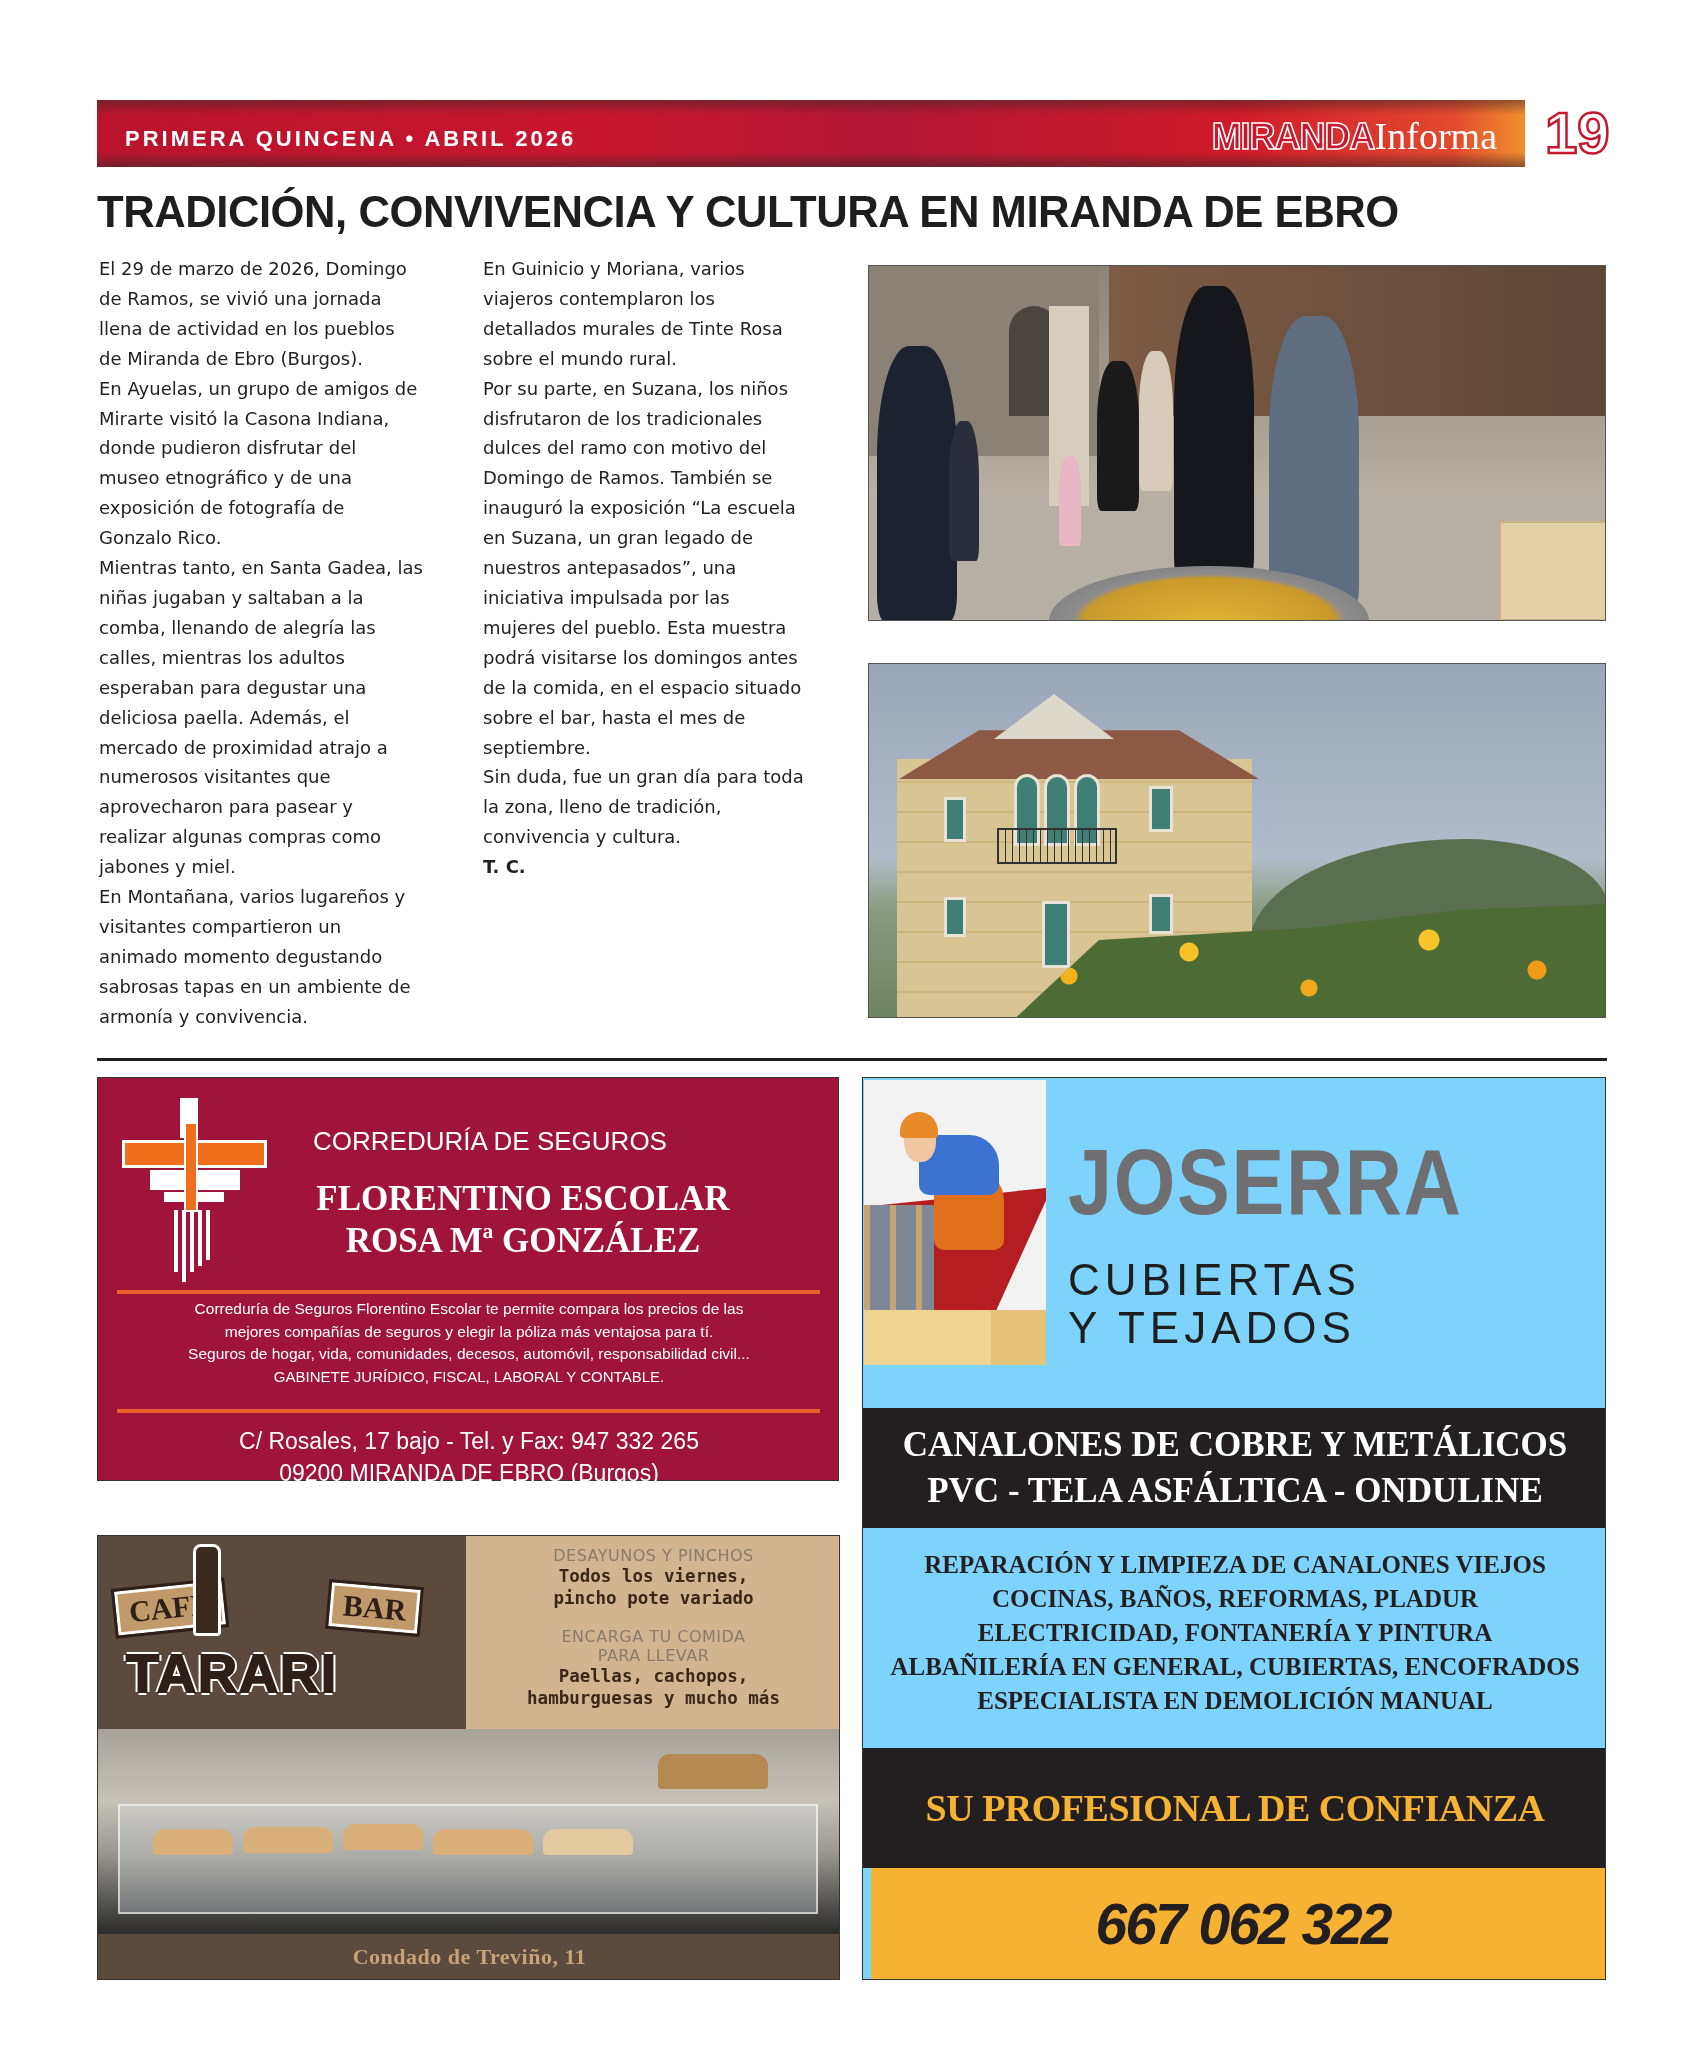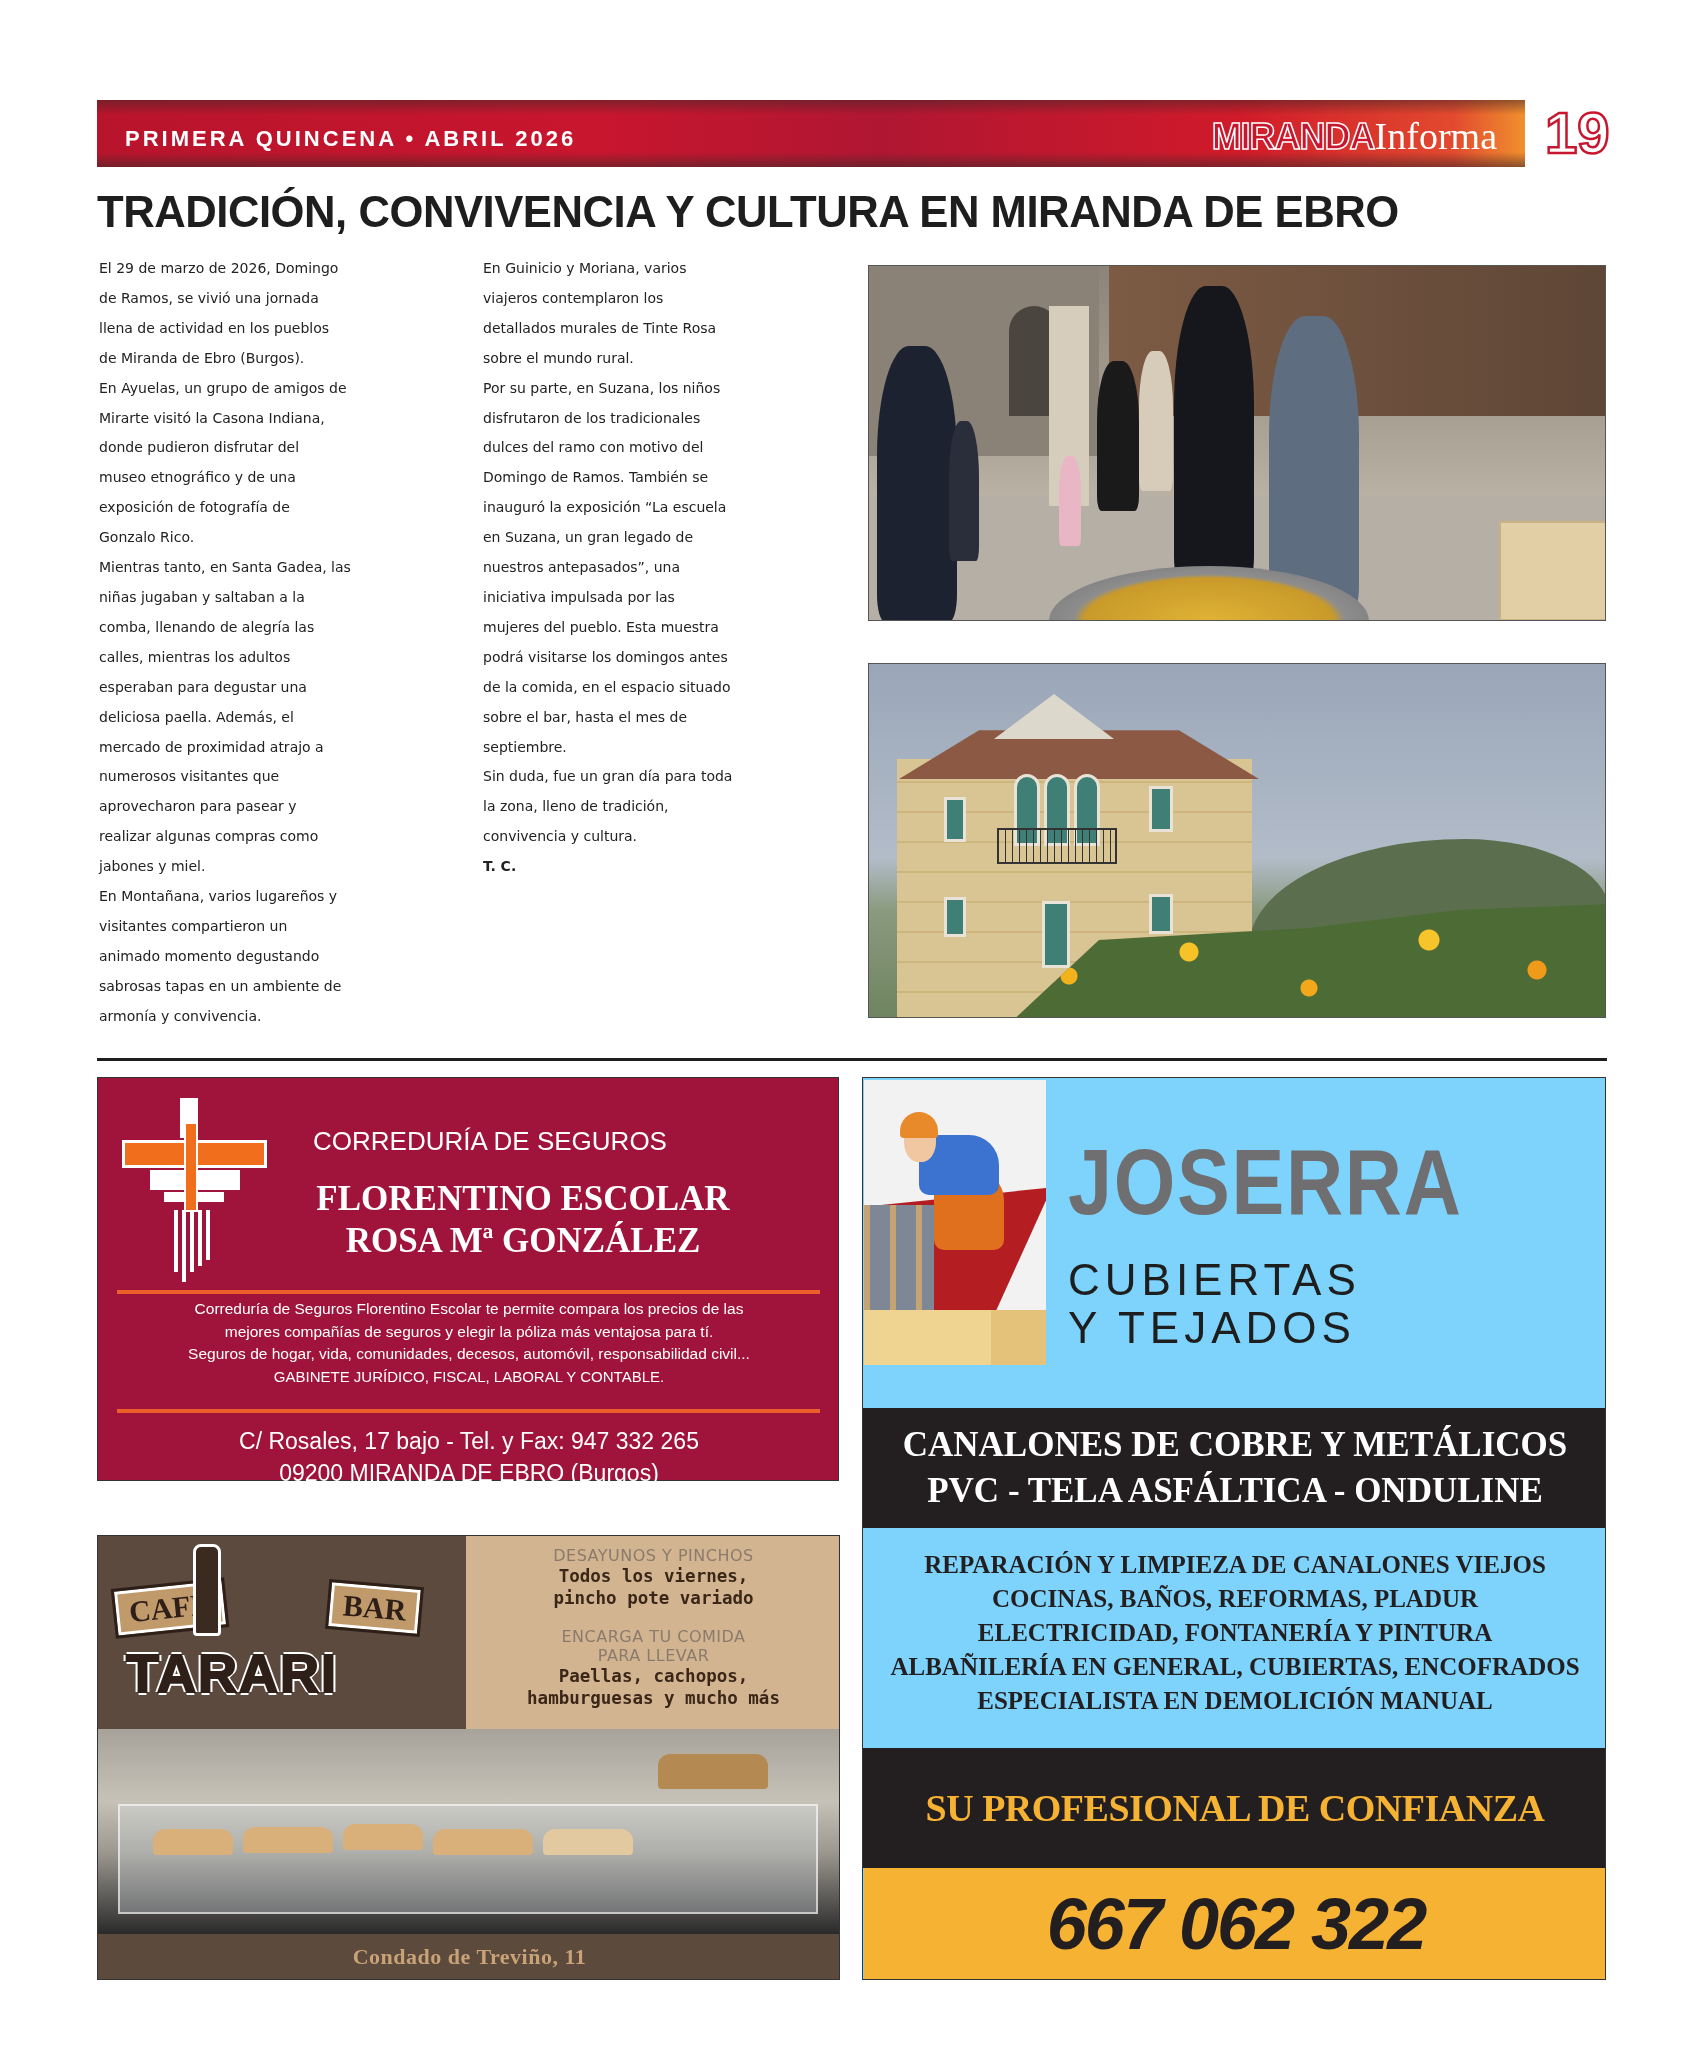--- a/index.html
+++ b/index.html
@@ -30,21 +30,21 @@
   }
 
   
   .headline {
     position: absolute; left: 97px; top: 186px; width: 1520px;
     font-family: "Liberation Sans", sans-serif; font-weight: bold; font-size: 45px;
     letter-spacing: -0.5px; color: #1e1e1e; white-space: nowrap; transform: scaleX(0.97); transform-origin: left;
   }
 
   
-  .col { position: absolute; top: 254px; font-family: "DejaVu Sans", sans-serif; font-size: 14px; line-height: 29.9px; color: #222; }
+  .col { position: absolute; top: 254px; font-family: "DejaVu Sans", sans-serif; font-size: 18px; line-height: 29.9px; color: #222; }
   .col1 { left: 99px; width: 365px; }
   .col2 { left: 483px; width: 360px; }
   .col p { white-space: nowrap; }
   .byline { font-weight: bold; font-family: "DejaVu Sans", sans-serif; }
 
   
   .photo { position: absolute; border: 1px solid #555; overflow: hidden; }
   .photo1 { left: 868px; top: 265px; width: 738px; height: 356px; background: linear-gradient(180deg, #8c8478 0%, #a9a294 45%, #bdb5a8 70%, #9b958c 100%); }
   .photo2 { left: 868px; top: 663px; width: 738px; height: 355px; background: linear-gradient(180deg, #9aa6b8 0%, #b2bcc9 55%, #8a9a7e 70%, #6f8460 100%); }
 
@@ -101,21 +101,21 @@
   .jos-wall { position: absolute; left: 0; top: 230px; width: 182px; height: 55px; background: linear-gradient(90deg, #efd491 0 70%, #e4c27a 70%); }
   .jos-man-body { position: absolute; left: 55px; top: 55px; width: 80px; height: 60px; background: #3c73d0; border-radius: 20px 30px 10px 10px; }
   .jos-man-leg { position: absolute; left: 70px; top: 90px; width: 70px; height: 80px; background: #e0701e; border-radius: 10px 30px 10px 10px; }
   .jos-man-head { position: absolute; left: 40px; top: 38px; width: 32px; height: 44px; background: #f0c7a0; border-radius: 45%; }
   .jos-helmet { position: absolute; left: 36px; top: 32px; width: 38px; height: 26px; background: #e98a2a; border-radius: 20px 20px 4px 4px; }
   .jos-title { position: absolute; left: 205px; top: 52px; font-family: "Liberation Sans", sans-serif; font-weight: bold; font-size: 92px; color: #6f6f71; letter-spacing: 2px; transform: scaleX(0.86); transform-origin: left; }
   .jos-sub { position: absolute; left: 205px; top: 178px; font-family: "Liberation Sans", sans-serif; font-size: 44px; line-height: 48px; color: #1e1e1e; letter-spacing: 5px; }
   .jos-black1 { position: absolute; left: 0; top: 330px; width: 744px; height: 120px; background: #231f20; color: #fff; text-align: center; font-family: "Liberation Serif", serif; font-weight: bold; font-size: 35px; line-height: 46px; padding-top: 14px; transform-origin: center; }
   .jos-list { position: absolute; left: 0; top: 470px; width: 744px; text-align: center; font-family: "Liberation Serif", serif; font-weight: bold; font-size: 25px; line-height: 34px; color: #231f20; }
   .jos-black2 { position: absolute; left: 0; top: 670px; width: 744px; height: 120px; background: #231f20; text-align: center; font-family: "Liberation Serif", serif; font-weight: bold; font-size: 38px; line-height: 120px; color: #f6b233; letter-spacing: -0.5px; }
-  .jos-yellow { position: absolute; left: 1px; top: 790px; width: 744px; height: 113px; background: #f6b233; text-align: center; font-family: "Liberation Sans", sans-serif; font-weight: bold; font-style: italic; font-size: 72px; line-height: 113px; color: #231f20; letter-spacing: -2px; }
+  .jos-yellow { position: absolute; left: 8px; top: 790px; width: 744px; height: 113px; background: #f6b233; text-align: center; font-family: "Liberation Sans", sans-serif; font-weight: bold; font-style: italic; font-size: 57px; line-height: 113px; color: #231f20; letter-spacing: -2px; }
 </style>
 </head>
 <body>
 
 <div class="band">
   <span class="band-date">PRIMERA QUINCENA • ABRIL 2026</span>
   <div class="band-brand">
     <span class="brand-miranda">MIRANDA</span>
     <span class="brand-informa">Informa</span>
   </div>

